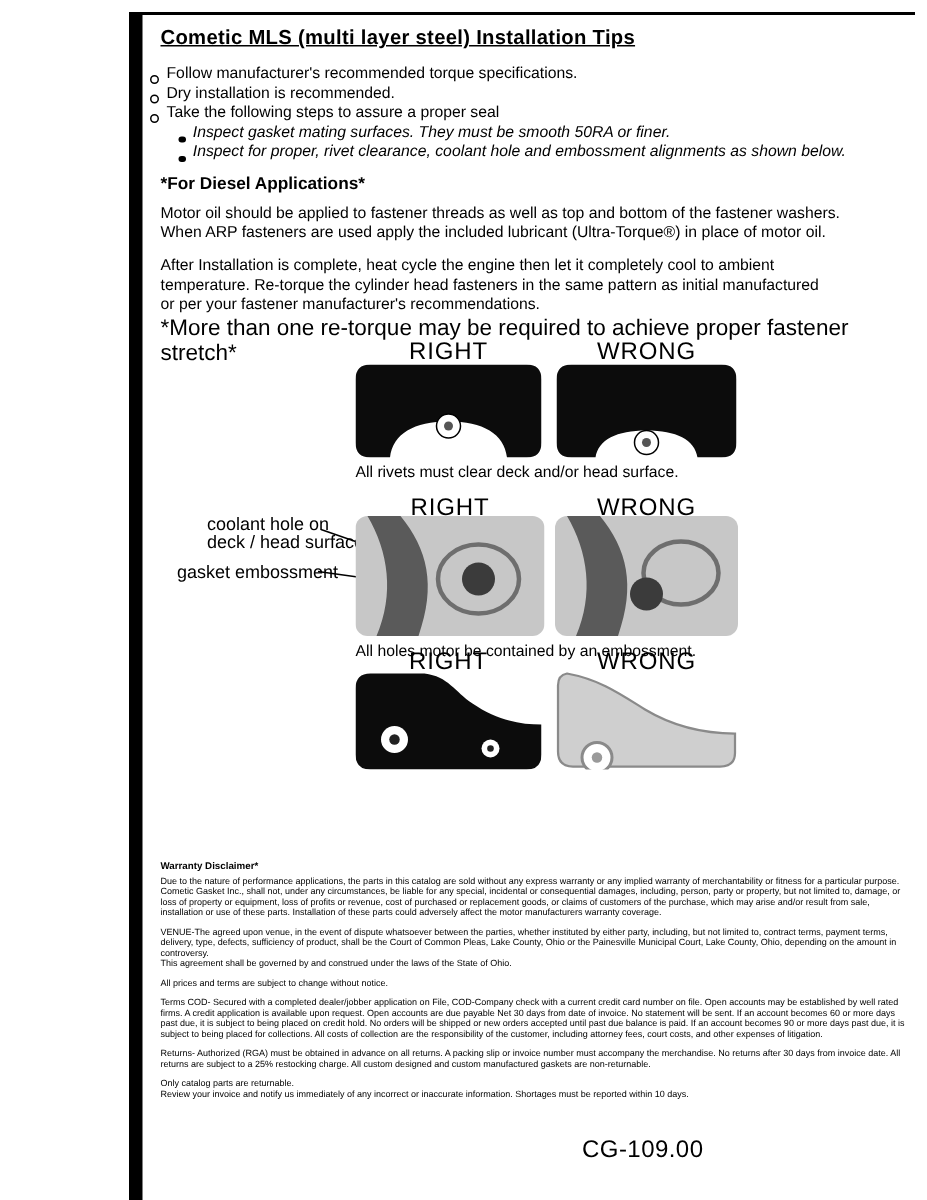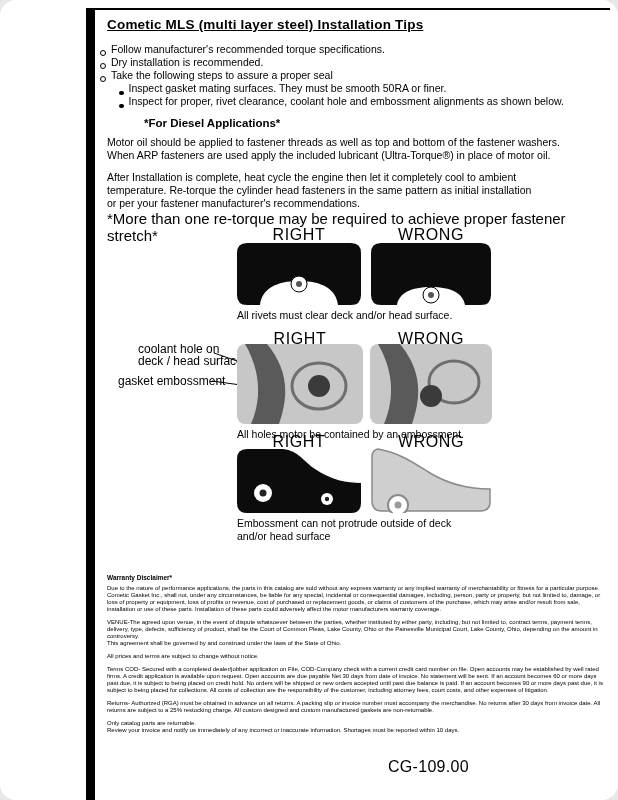--- a/index.html
+++ b/index.html
@@ -1,27 +1,27 @@
 <!DOCTYPE html>
 <html><head>
 <meta charset="utf-8">
 <style>
   html,body{margin:0;padding:0;background:#e8e8e8;}
-  .page{position:relative;width:618px;height:800px;background:#ffffff;font-family:"Liberation Sans",sans-serif;color:#000;overflow:hidden;margin:0 auto;border-radius:16px;}
+  .page{position:relative;width:618px;height:800px;background:#ffffff;font-family:"Liberation Sans",sans-serif;color:#000;overflow:hidden;margin:0 auto;}
   .abs{position:absolute;}
   .top-line{left:86px;top:8px;width:524px;height:2px;background:#000;}
   .left-bar{left:86px;top:8px;width:9px;height:792px;background:#000;}
   .title{left:107px;top:17px;font-size:13.5px;font-weight:bold;text-decoration:underline;letter-spacing:0.2px;}
   .bullets{left:100px;top:43px;font-size:10.5px;line-height:13px;}
   .b-row{display:flex;align-items:flex-end;}
-  .b-row.sub{margin-left:19px;}
+  .b-row.sub{margin-left:19px;font-style:italic;}
   .marker{flex:0 0 auto;width:4px;height:4px;margin:4px 5px 0 0;}
   .marker.circ{border:1px solid #000;border-radius:50%;}
   .marker.dot{background:#000;border-radius:50%;width:4.5px;height:4.5px;margin-top:4px;}
-  .h-diesel{left:107px;top:117px;font-size:11.5px;font-weight:bold;margin-left:37px;}
+  .h-diesel{left:107px;top:117px;font-size:11.5px;font-weight:bold;}
   .para{left:107px;width:504px;font-size:10.5px;line-height:12.8px;white-space:pre-line;}
   .p1{top:136px;}
   .p2{top:171px;}
   .note{left:107px;top:210px;font-size:15px;}
   .dg-label{font-size:16px;letter-spacing:0.6px;text-align:center;}
   .caption{font-size:10.5px;line-height:12.5px;white-space:pre-line;}
   .callout{font-size:12px;line-height:11.5px;white-space:pre-line;}
   .warranty{left:107px;top:574px;width:498px;}
   .w-head{font-size:6.5px;font-weight:bold;margin-bottom:4px;}
   .w-p{font-size:6px;line-height:7px;margin-bottom:6px;white-space:pre-line;}
@@ -57,21 +57,21 @@
     <div class="b-row sub">
       <span class="marker dot"></span>
       <span>Inspect for proper, rivet clearance, coolant hole and embossment alignments as shown below.</span>
     </div>
   </div>
 
   <div class="abs h-diesel">*For Diesel Applications*</div>
   <div class="abs para p1">Motor oil should be applied to fastener threads as well as top and bottom of the fastener washers.
 When ARP fasteners are used apply the included lubricant (Ultra-Torque®) in place of motor oil.</div>
   <div class="abs para p2">After Installation is complete, heat cycle the engine then let it completely cool to ambient
-temperature. Re-torque the cylinder head fasteners in the same pattern as initial installation
+temperature. Re-torque the cylinder head fasteners in the same pattern as initial manufactured
 or per your fastener manufacturer's recommendations.</div>
   <div class="abs note">*More than one re-torque may be required to achieve proper fastener stretch*</div>
 
   <div class="abs dg-label" style="left:237px;top:226px;width:124px">RIGHT</div>
   <div class="abs dg-label" style="left:371px;top:226px;width:120px">WRONG</div>
 
   <svg class="abs" style="left:237px;top:243px" width="124" height="62" viewBox="0 0 124 62">
     <path d="M0,10 Q0,0 10,0 L114,0 Q124,0 124,10 L124,52 Q124,62 114,62 L101,62 C99,46 85,38 62,38 C39,38 25,46 23,62 L10,62 Q0,62 0,52 Z" fill="#0c0c0c"></path>
     <circle cx="62" cy="41" r="8" fill="#ffffff" stroke="#000000" stroke-width="1"></circle>
     <circle cx="62" cy="41" r="3" fill="#555555"></circle>
@@ -117,22 +117,20 @@
     <circle cx="26" cy="46" r="9" fill="#ffffff"></circle>
     <circle cx="26" cy="46" r="3.5" fill="#222222"></circle>
     <circle cx="90" cy="52" r="6" fill="#ffffff"></circle>
     <circle cx="90" cy="52" r="2.2" fill="#222222"></circle>
   </svg>
   <svg class="abs" style="left:370px;top:447px" width="122" height="66" viewBox="0 0 122 66">
     <path d="M8,2 C30,6 44,16 60,26 C80,38 102,42 120,42 L120,55 Q120,64 110,64 L12,64 Q2,64 2,54 L2,10 Q2,3 8,2 Z" fill="#cfcfcf" stroke="#8a8a8a" stroke-width="1.5"></path>
     <circle cx="28" cy="58" r="10" fill="#ffffff" stroke="#8a8a8a" stroke-width="2"></circle>
     <circle cx="28" cy="58" r="3.5" fill="#9a9a9a"></circle>
   </svg>
-  <div class="abs caption" style="left:237px;top:517px">Embossment can not protrude outside of deck
-and/or head surface</div>
 
   <div class="abs warranty">
     <div class="w-head">Warranty Disclaimer*</div>
     <div class="w-p">Due to the nature of performance applications, the parts in this catalog are sold without any express warranty or any implied warranty of merchantability or fitness for a particular purpose.  Cometic Gasket Inc., shall not, under any circumstances, be liable for any special, incidental or consequential damages, including, person, party or property, but not limited to, damage, or loss of property or equipment, loss of profits or revenue, cost of purchased or replacement goods, or claims of customers of the purchase, which may arise and/or result from sale, installation or use of these parts.  Installation of these parts could adversely affect the motor manufacturers warranty coverage.</div>
     <div class="w-p">VENUE-The agreed upon venue, in the event of dispute whatsoever between the parties, whether instituted by either party, including, but not limited to, contract terms, payment terms, delivery, type, defects, sufficiency of product, shall be the Court of Common Pleas, Lake County, Ohio or the Painesville Municipal Court, Lake County, Ohio, depending on the amount in controversy.
 This agreement shall be governed by and construed under the laws of the State of Ohio.</div>
     <div class="w-p">All prices and terms are subject to change without notice.</div>
     <div class="w-p">Terms COD- Secured with a completed dealer/jobber application on File, COD-Company check with a current credit card number on file.  Open accounts may be established by well rated firms.  A credit application is available upon request.  Open accounts are due payable Net 30 days from date of invoice.  No statement will be sent.  If an account becomes 60 or more days past due, it is subject to being placed on credit hold.  No orders will be shipped or new orders accepted until past due balance is paid.  If an account becomes 90 or more days past due, it is subject to being placed for collections.  All costs of collection are the responsibility of the customer, including attorney fees, court costs, and other expenses of litigation.</div>
     <div class="w-p">Returns- Authorized (RGA) must be obtained in advance on all returns.  A packing slip or invoice number must accompany the merchandise.  No returns after 30 days from invoice date.  All returns are subject to a 25% restocking charge.  All custom designed and custom manufactured gaskets are non-returnable.</div>
     <div class="w-p">Only catalog parts are returnable.

